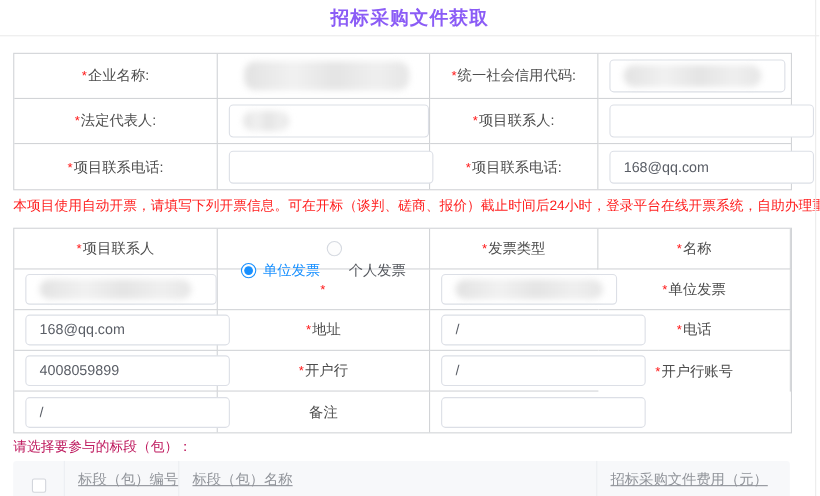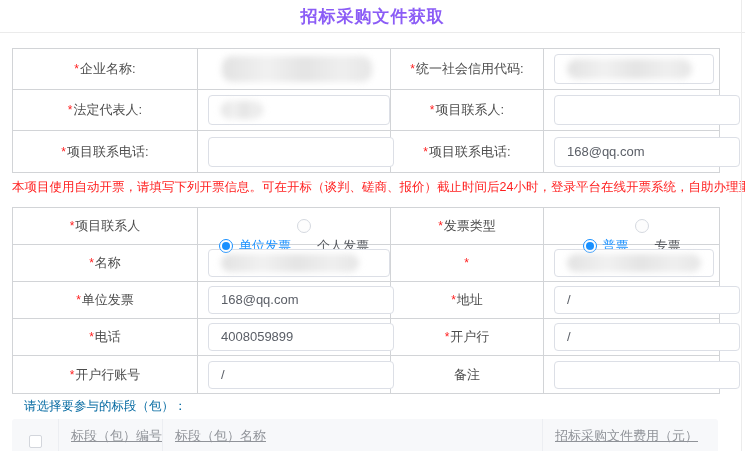--- a/index.html
+++ b/index.html
@@ -41,21 +41,21 @@
   .blob { border-radius:10px; filter:blur(3px);
     background:linear-gradient(90deg,#e2e2e2,#f1f1f1 30%,#e4e4e4 55%,#efefef 80%,#e6e6e6); }
   .blob.free { width:150px; height:26px; margin-left:14px; }
   .blob.in-l { width:125px; height:20px; }
   .blob.in-s { width:42px;  height:18px; }
   .blob.in-m { width:138px; height:18px; }
 
   
   .notice { position:absolute; left:12px; top:179px; width:710px; font-size:12.5px;
     color:#ff1e1e; white-space:nowrap; }
-  .prompt { position:absolute; left:24px; top:398px; font-size:12.5px; color:#0369a1; }
+  .prompt { position:absolute; left:12px; top:398px; font-size:12.5px; color:#be185d; }
 
   
   .radio-group { display:flex; align-items:flex-end; width:100%; justify-content:center; gap:6px; }
   .radio-opt { display:flex; align-items:center; cursor:pointer; }
   .radio { width:14px; height:14px; border-radius:50%; background:#fff; position:relative; flex:0 0 auto; }
   .radio.on  { border:1px solid #1890ff; }
   .radio.on::after { content:""; position:absolute; inset:2px; border-radius:50%; background:#1890ff; }
   .radio.off { border:1px solid #d5d9e0; background:#fdfdfd; }
   .radio-lbl { margin-left:6px; font-size:13px; }
   .radio-opt.on  .radio-lbl { color:#1890ff; }
@@ -149,32 +149,20 @@
         <span class="radio-opt off">
           <span class="radio off"></span>
           <span class="radio-lbl">个人发票</span>
         </span>
       </div>
     </div>
     <div class="cell lbl">
       <span class="req">*</span>
       <span>发票类型</span>
     </div>
-    <div class="cell lastcol">
-      <div class="radio-group">
-        <span class="radio-opt on">
-          <span class="radio on"></span>
-          <span class="radio-lbl">普票</span>
-        </span>
-        <span class="radio-opt off">
-          <span class="radio off"></span>
-          <span class="radio-lbl">专票</span>
-        </span>
-      </div>
-    </div>
 
     <div class="cell lbl">
       <span class="req">*</span>
       <span>名称</span>
     </div>
     <div class="cell val">
       <div class="inputbox">
         <div class="blob in-m"></div>
       </div>
     </div>

